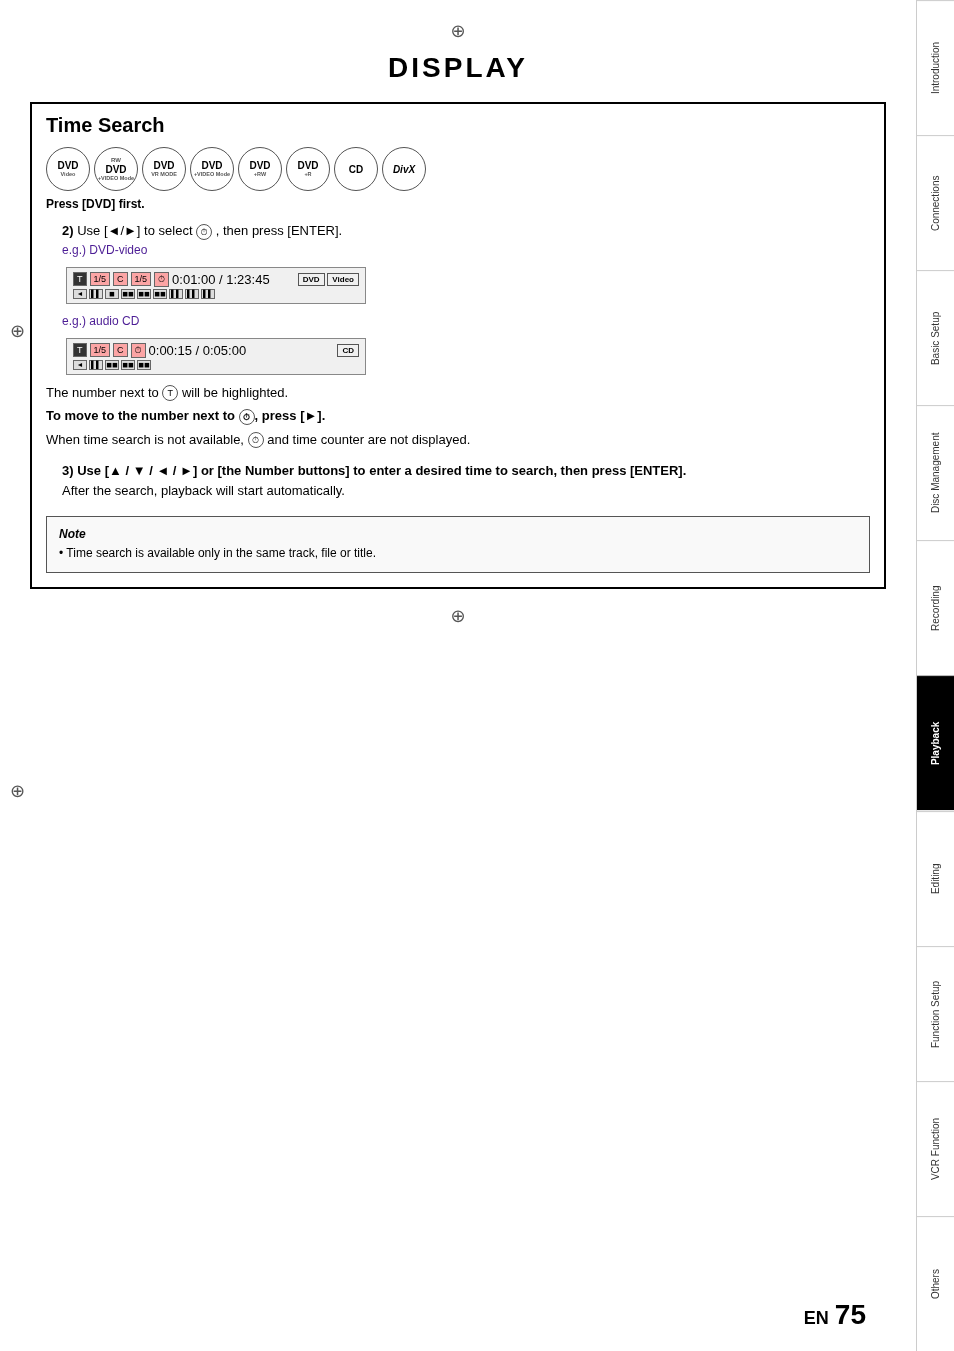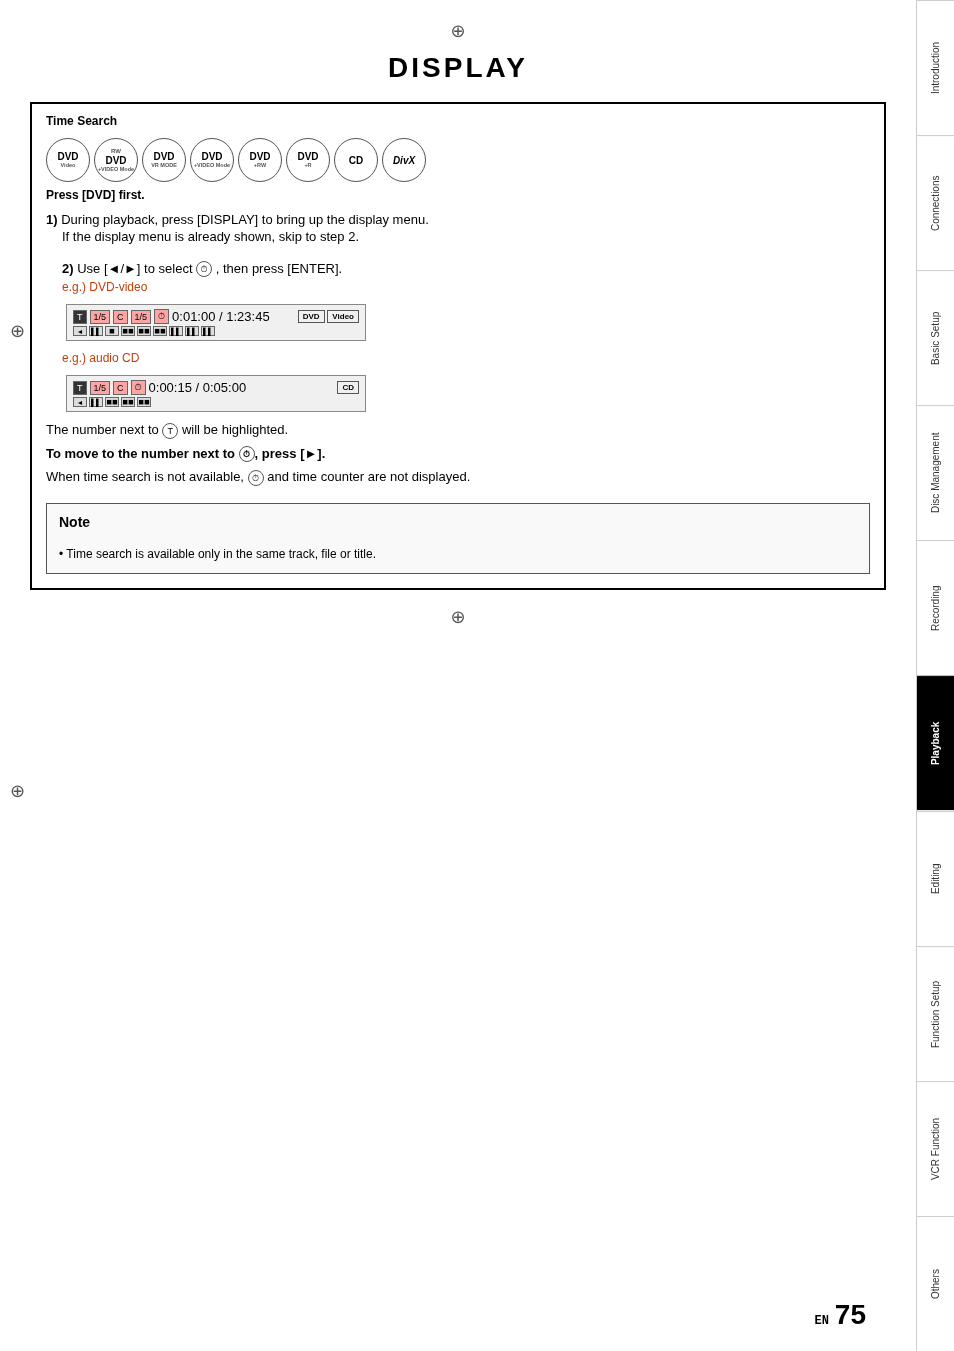--- a/index.html
+++ b/index.html
@@ -70,21 +70,21 @@
     }
 
     
     .section-box {
       border: 2px solid #000;
       padding: 10px 14px 14px;
       margin-bottom: 16px;
     }
 
     .section-title {
-      font-size: 12px;
+      font-size: 20px;
       font-weight: bold;
       margin-bottom: 10px;
     }
 
     
     .disc-badges {
       display: flex;
       flex-wrap: wrap;
       gap: 4px;
       margin-bottom: 6px;
@@ -210,58 +210,58 @@
       display: inline-flex;
       align-items: center;
       justify-content: center;
       font-size: 7px;
       background: #ddd;
     }
 
     
     .eg-label {
       font-size: 12px;
-      color: #c2410c;
+      color: #4c1d95;
       margin-bottom: 4px;
       padding-left: 20px;
     }
 
     
     .note-box {
       border: 1px solid #555;
       padding: 10px 12px;
       margin-top: 16px;
       background: #f9f9f9;
     }
 
     .note-title {
-      font-weight: bold;
-      font-size: 14px;
-      margin-bottom: 15px;
+      font-style: italic;
+      font-weight: bold;
+      font-size: 12px;
+      margin-bottom: 3px;
     }
 
     .note-content {
       font-size: 12px;
       line-height: 1.5;
     }
 
     
     .bottom-bar {
       position: absolute;
       bottom: 20px;
       right: 50px;
       display: flex;
       align-items: baseline;
       gap: 6px;
     }
 
     .bottom-en {
-      font-size: 12px;
-      font-weight: bold;
-      font-family: Liberation Mono, monospace;
+      font-size: 18px;
+      font-weight: bold;
     }
 
     .bottom-num {
       font-size: 28px;
       font-weight: bold;
     }
 
     
     .top-crosshair {
       text-align: center;
@@ -357,25 +357,20 @@
         </div>
         <div class="disc-badge">
           <div class="badge-inner">
             <div class="badge-main" style="font-style:italic;">DivX</div>
           </div>
         </div>
       </div>
 
       <div class="press-note">Press [DVD] first.</div>
 
-      <div class="instruction">
-        <span class="instruction-num">1)</span>
-        <span>During playback, press [DISPLAY] to bring up the display menu.</span>
-        <p class="sub">If the display menu is already shown, skip to step 2.</p>
-      </div>
 
       <div class="instruction">
         <p>
           <span class="instruction-num">2)</span>
           <span>Use [◄/►] to select </span>
           <span class="inline-icon">⏱</span>
           <span>, then press [ENTER].</span>
         </p>
 
         <p class="eg-label">e.g.) DVD-video</p>
@@ -434,20 +429,27 @@
           The number next to <span class="inline-icon">T</span> will be highlighted.
         </p>
         <p style="padding-left:0; margin-top:4px; font-size:13px;font-weight:bold;">
           To move to the number next to <span class="inline-icon">⏱</span>, press [►].
         </p>
         <p style="padding-left:0; margin-top:4px; font-size:13px;">
           When time search is not available, <span class="inline-icon">⏱</span> and time counter are not displayed.
         </p>
       </div>
 
+      <div class="instruction">
+        <p>
+          <span class="instruction-num">3)</span>
+          <strong>Use [▲ / ▼ / ◄ / ►] or [the Number buttons] to enter a desired time to search, then press [ENTER].</strong>
+        </p>
+        <p style="padding-left:16px; font-size:13px;">After the search, playback will start automatically.</p>
+      </div>
 
       <div class="note-box">
         <div class="note-title">Note</div>
         <div class="note-content">
           <span>• </span>
           <span>Time search is available only in the same track, file or title.</span>
         </div>
       </div>
 
     </div>

